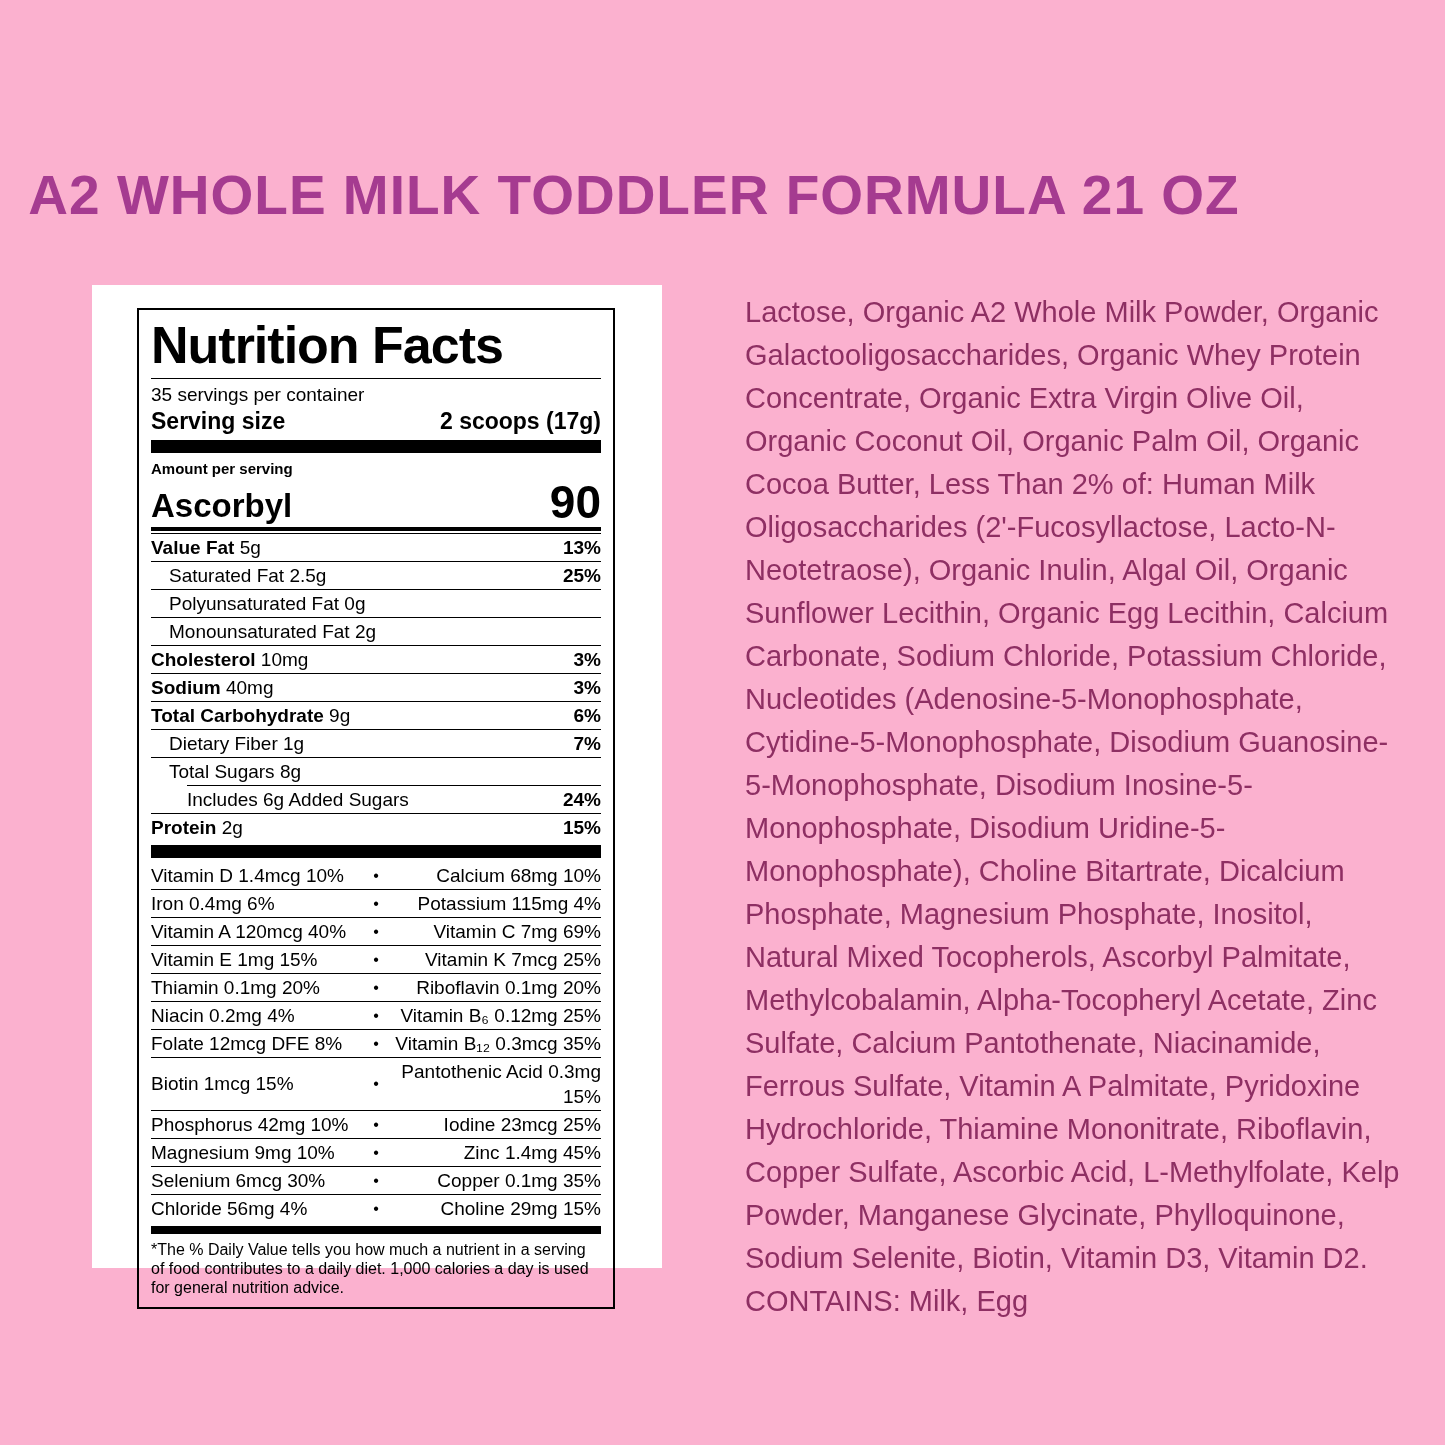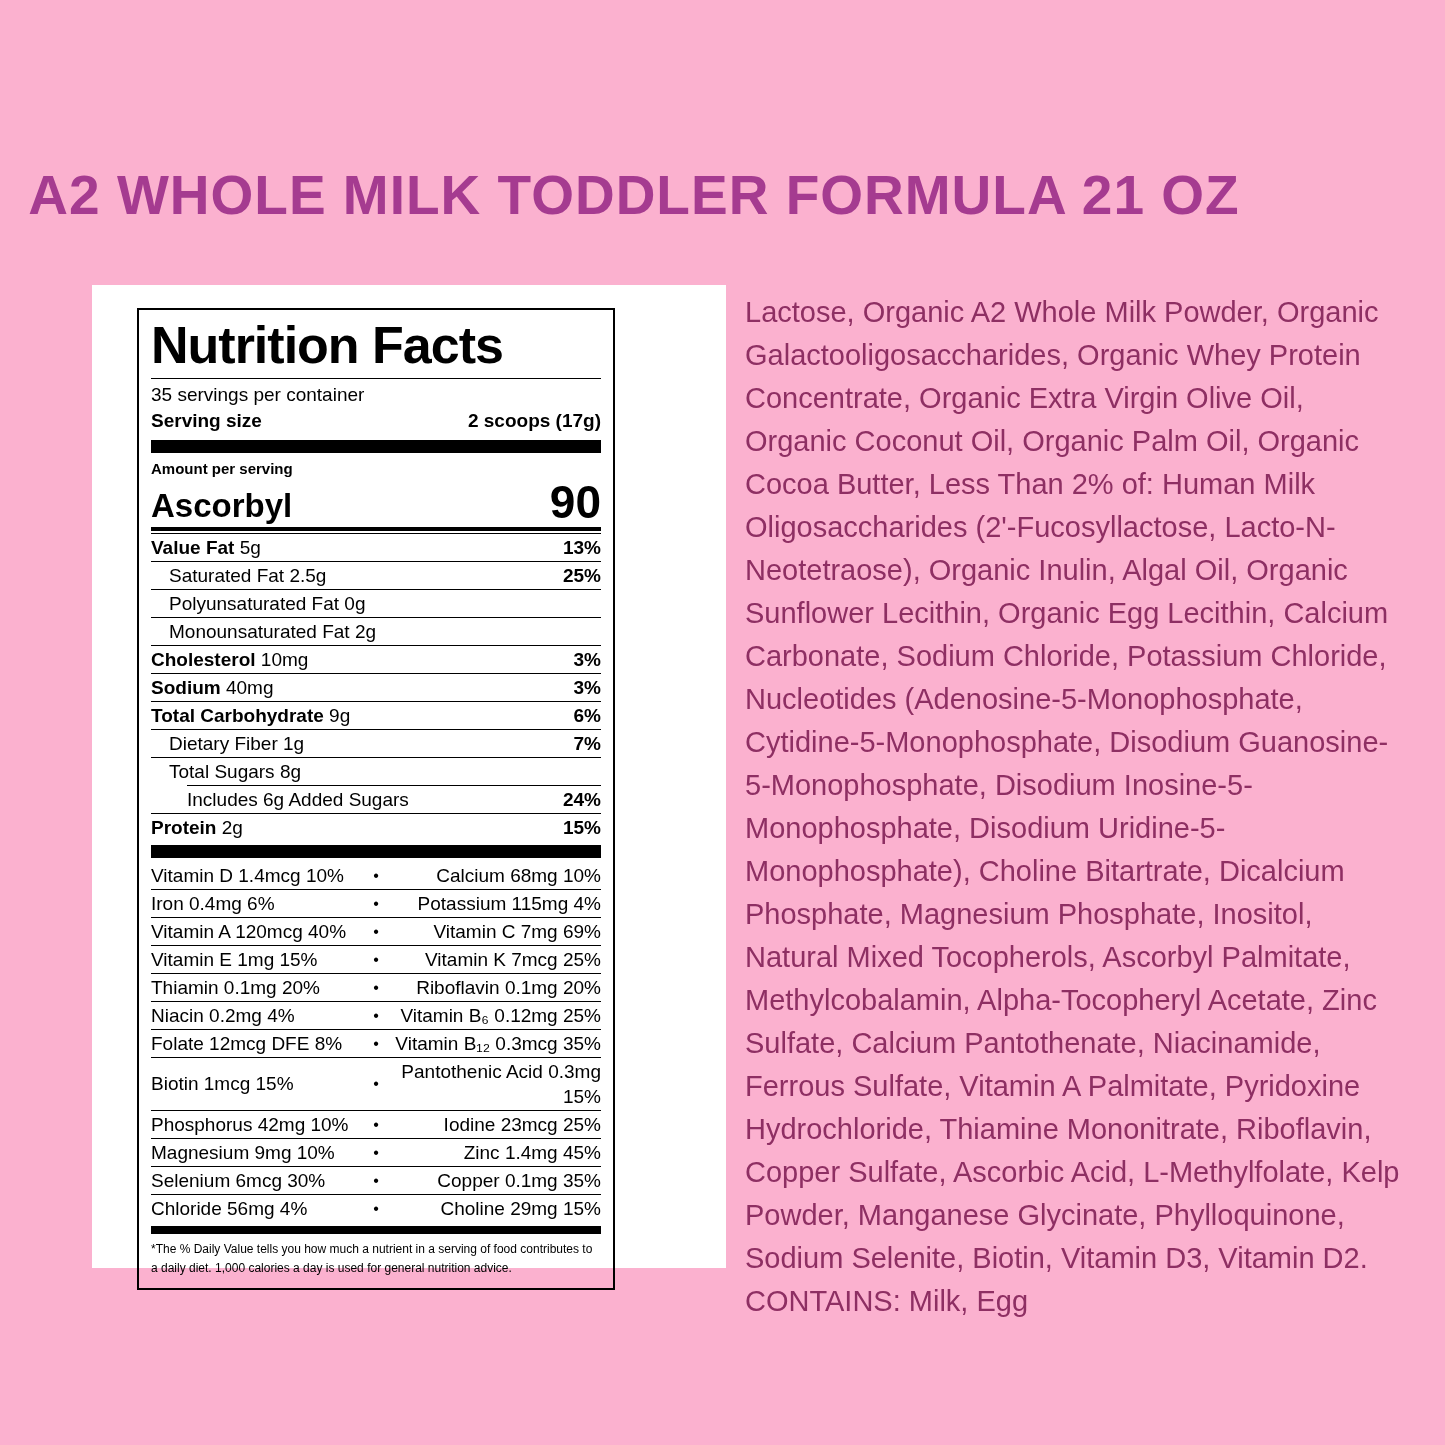--- a/index.html
+++ b/index.html
@@ -13,41 +13,41 @@
   .page-title {
     position:absolute; left:0; top:163px; width:1268px;
     text-align:center;
     font-size:55px; font-weight:800; letter-spacing:1px;
     color:#A53B90;
     white-space:nowrap;
   }
   
   .card {
     position:absolute; left:92px; top:285px;
-    width:634px; height:983px;
+    width:570px; height:983px;
     background:#ffffff;
   }
   .nf {
     position:absolute; left:45px; top:23px; width:478px;
     border:2px solid #000;
     padding:8px 12px 10px 12px;
     color:#000;
   }
   .nf-heading {
     font-size:52px; font-weight:700; letter-spacing:-1px;
     line-height:1.05; white-space:nowrap;
   }
   .rule-thin   { border-top:1px solid #000; margin-top:5px; }
   .rule-medium { border-top:4px solid #000; margin:2px 0; }
   .bar-thick   { height:13px; background:#000; margin:4px 0; }
   .bar-thin    { height:8px;  background:#000; margin:4px 0 2px 0; }
   .nf-servings { font-size:19px; line-height:26px; padding-top:3px; }
   .nf-ss-row {
     display:flex; justify-content:space-between;
-    font-size:19px; font-weight:700; line-height:26px; padding-bottom:2px;
+    font-size:23px; font-weight:700; line-height:26px; padding-bottom:2px;
   }
   .nf-aps { font-size:15px; font-weight:700; line-height:20px; padding-top:2px; }
   .nf-cal-row {
     display:flex; justify-content:space-between; align-items:flex-end;
     height:46px;
   }
   .nf-cal-label { font-size:33px; font-weight:700; line-height:1; padding-bottom:3px; }
   .nf-cal-value { font-size:46px; font-weight:700; line-height:1; }
   .nf-dv-header {
     text-align:right; font-size:15px; font-weight:700;
@@ -65,21 +65,21 @@
   .ind2-rule { margin-left:36px; }
   .micro-row {
     display:grid; grid-template-columns:1fr 30px 1fr; align-items:center;
     font-size:19px; line-height:25px; padding:1px 0;
     border-top:1px solid #000;
   }
   .micro-row.first { border-top:none; }
   .micro-row .ml { text-align:left; }
   .micro-row .dot { text-align:center; font-size:16px; }
   .micro-row .mr { text-align:right; }
-  .nf-footnote { font-size:12px; line-height:19px; padding-top:4px; }
+  .nf-footnote { font-size:16px; line-height:19px; padding-top:4px; }
   
   .ingredients {
     position:absolute; left:745px; top:291px; width:663px;
     color:#8E2F63;
     font-size:29px; line-height:43px;
   }
   .contains-line { margin-top:0; }
 </style>
 </head>
 <body>

